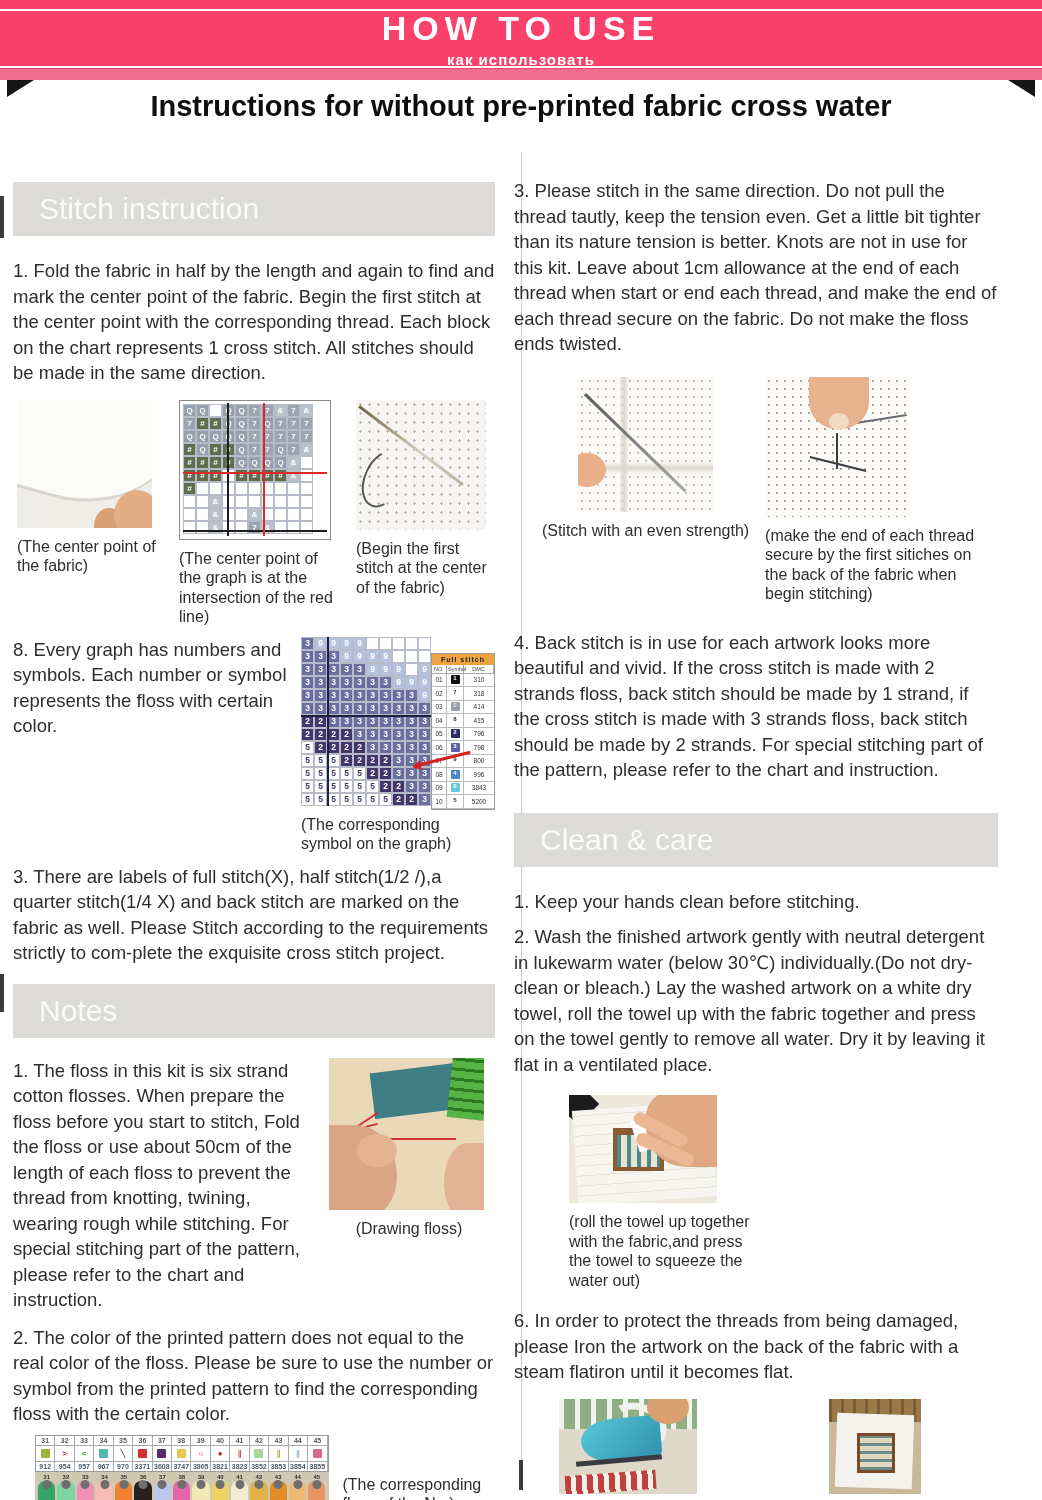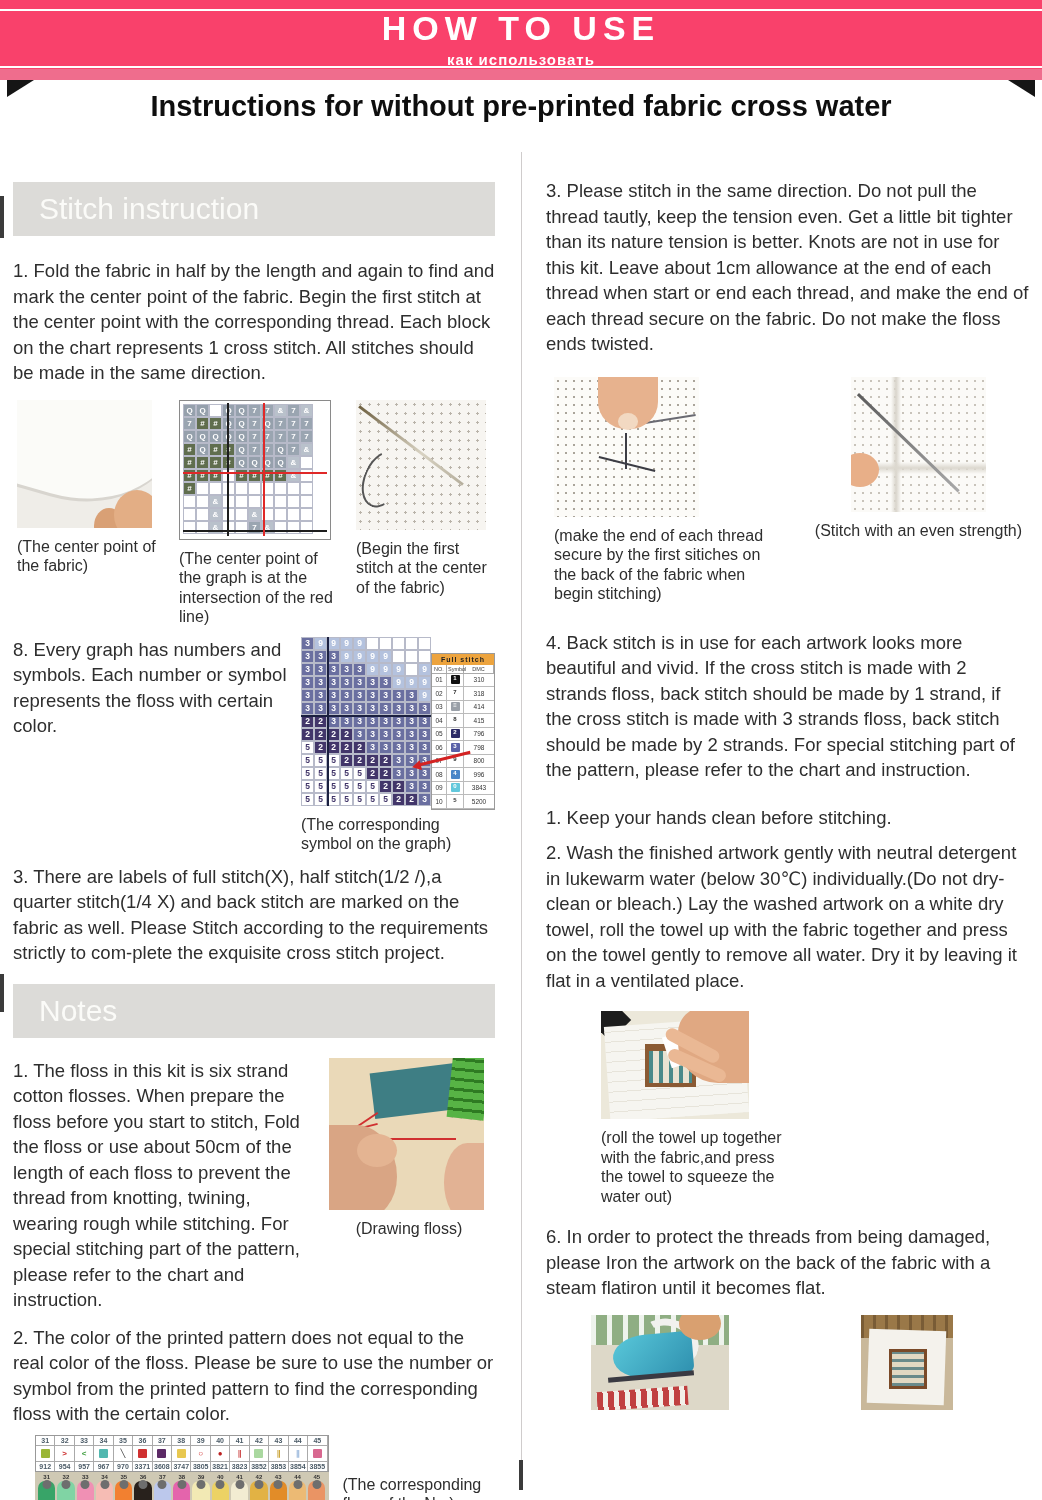--- a/index.html
+++ b/index.html
@@ -20,21 +20,21 @@
 
   .page-title{position:absolute;top:90px;left:0;width:100%;text-align:center;
               font-size:29px;font-weight:bold;color:#0e0e0e;margin:0}
 
   .divider{position:absolute;left:521px;top:152px;width:1px;height:1308px;background:#cfcccc}
   .scan-mark{position:absolute;background:#3b3b3b}
 
   
   .col{position:absolute;top:150px}
   .left-col{left:13px;width:482px}
-  .right-col{left:546px;width:484px}
+  .right-col{left:514px;width:484px}
 
   .sec-header{background:#dcdbd8;color:#fbfbf8;font-size:30px;height:54px;display:flex;
               align-items:center;padding-left:26px;box-sizing:border-box;font-weight:400}
   .body{font-size:18.5px;line-height:1.38;margin:0;color:#2e2e2e}
   .caption{font-size:16px;line-height:1.22;color:#2e2e2e}
 
   .fig-row{display:flex}
   figure{margin:0}
   figcaption{margin-top:9px}
 
@@ -694,43 +694,46 @@
       <div class="caption" style="width:160px;margin-left:14px;margin-top:40px">(The corresponding floss of the No.)</div>
     </div>
 
   </section>
 
   <section class="col right-col">
 
     <p class="body mt28">3. Please stitch in the same direction. Do not pull the thread tautly, keep the tension even. Get a little bit tighter than its nature tension is better. Knots are not in use for this kit. Leave about 1cm allowance at the end of each thread when start or end each thread, and make the end of each thread secure on the fabric. Do not make the floss ends twisted.</p>
 
     <div class="fig-row mt20">
+      <figure style="width:225px;margin-left:20px">
+        <div class="ph p7" style="margin:0 auto">
+          <div class="foldline"></div>
+            <div class="hfold"></div>
+          <div class="needle"></div>
+            <div class="finger"></div>
+        </div>
+        <figcaption class="caption" style="text-align:center">(Stitch with an even strength)</figcaption>
+      </figure>
       <figure style="width:235px;margin-left:8px">
         <div class="ph p8">
           <div class="t3"></div>
             <div class="t1"></div>
             <div class="t2"></div>
           <div class="finger"></div>
             <div class="nail"></div>
         </div>
         <figcaption class="caption">(make the end of each thread secure by the first sitiches on the back of the fabric when begin stitching)</figcaption>
       </figure>
-      <figure style="width:225px;margin-left:20px">
-        <div class="ph p7" style="margin:0 auto">
-          <div class="foldline"></div>
-            <div class="hfold"></div>
-          <div class="needle"></div>
-            <div class="finger"></div>
-        </div>
-        <figcaption class="caption" style="text-align:center">(Stitch with an even strength)</figcaption>
-      </figure>
     </div>
 
     <p class="body mt26">4. Back stitch is in use for each artwork looks more beautiful and vivid. If the cross stitch is made with 2 strands floss, back stitch should be made by 1 strand, if the cross stitch is made with 3 strands floss, back stitch should be made by 2 strands. For special stitching part of the pattern, please refer to the chart and instruction.</p>
 
+    <div class="sec-header mt30">
+      <span>Clean &amp; care</span>
+    </div>
 
     <p class="body mt22">1. Keep your hands clean before stitching.</p>
     <p class="body mt10">2. Wash the finished artwork gently with neutral detergent in lukewarm water (below 30℃) individually.(Do not dry-clean or bleach.) Lay the washed artwork on a white dry towel, roll the towel up with the fabric together and press on the towel gently to remove all water. Dry it by leaving it flat in a ventilated place.</p>
 
     <div class="fig-row mt18">
       <figure style="width:200px;margin-left:55px">
         <div class="ph p10">
           <div class="corner"></div>
             <div class="towel"></div>
           <div class="artwork" style="left:30%;top:30%"></div>

